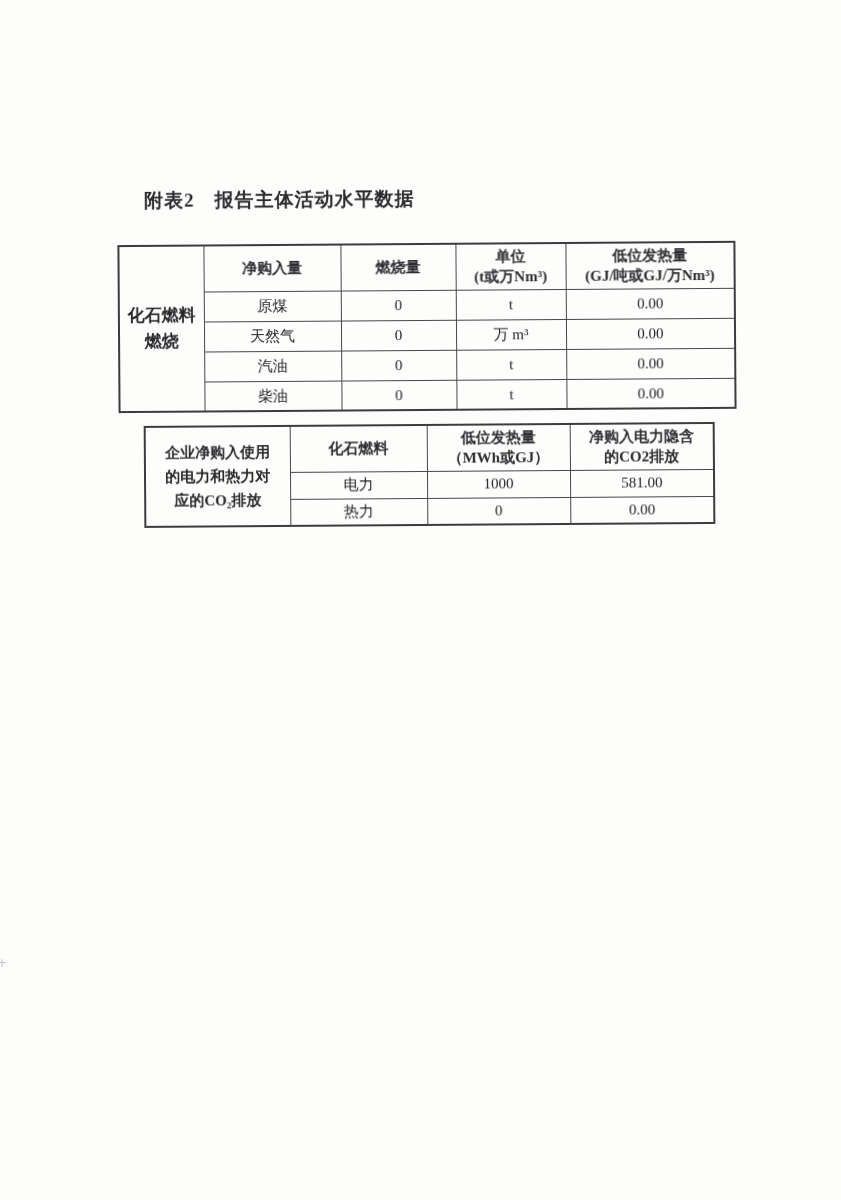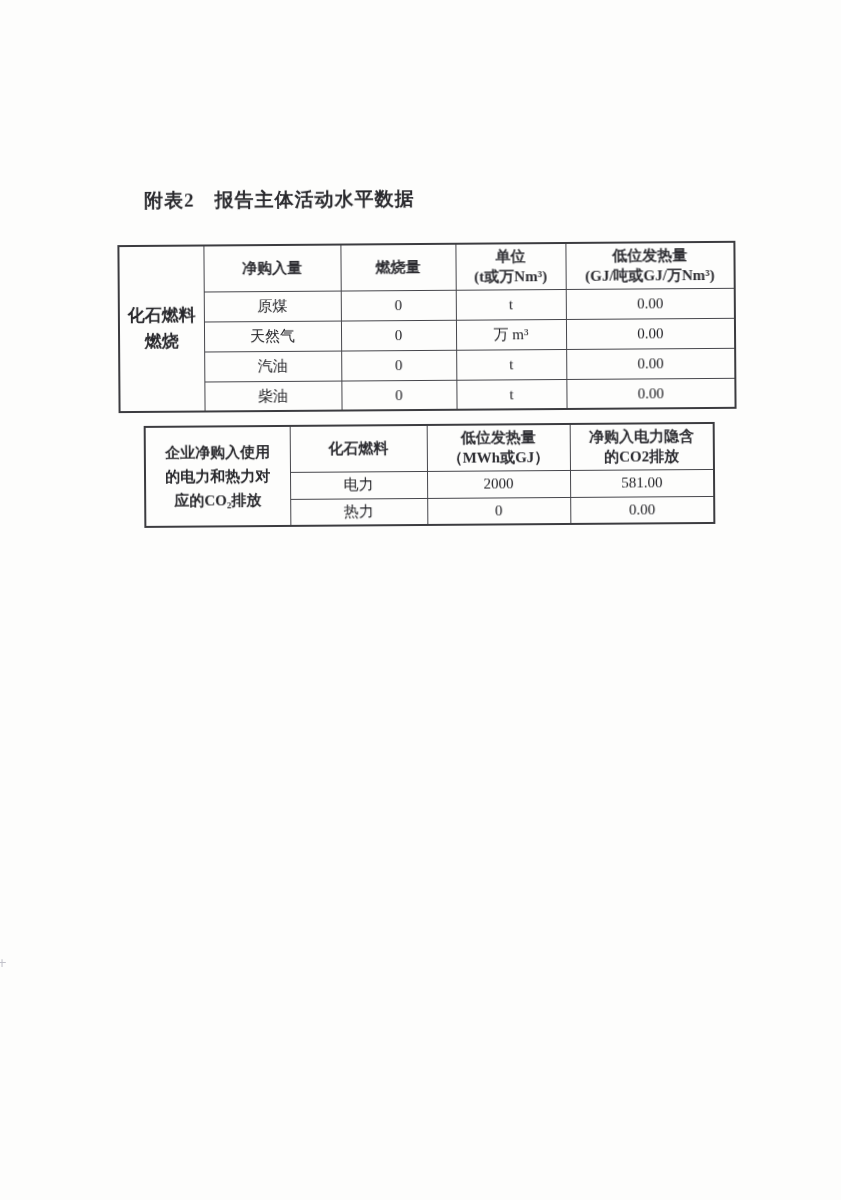--- a/index.html
+++ b/index.html
@@ -150,21 +150,21 @@
 的电力和热力对
 应的CO₂排放</td>
           <th>化石燃料</th>
           <th>低位发热量
 （MWh或GJ）</th>
           <th>净购入电力隐含
 的CO2排放</th>
         </tr>
         <tr class="data-row">
           <td class="data-cell">电力</td>
-          <td class="data-cell">2000</td>
+          <td class="data-cell">1000</td>
           <td class="data-cell">581.00</td>
         </tr>
         <tr class="data-row">
           <td class="data-cell">热力</td>
           <td class="data-cell">0</td>
           <td class="data-cell">0.00</td>
         </tr>
       </tbody>
     </table>
 

